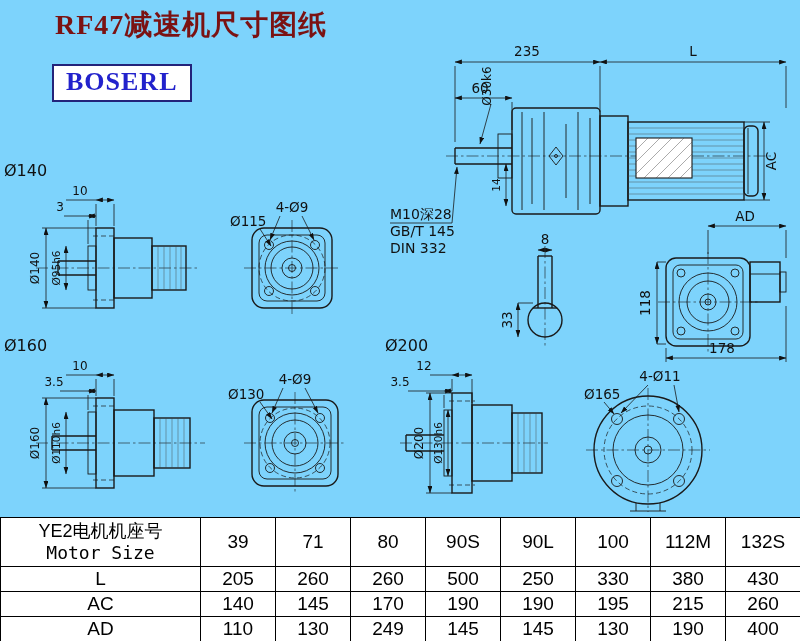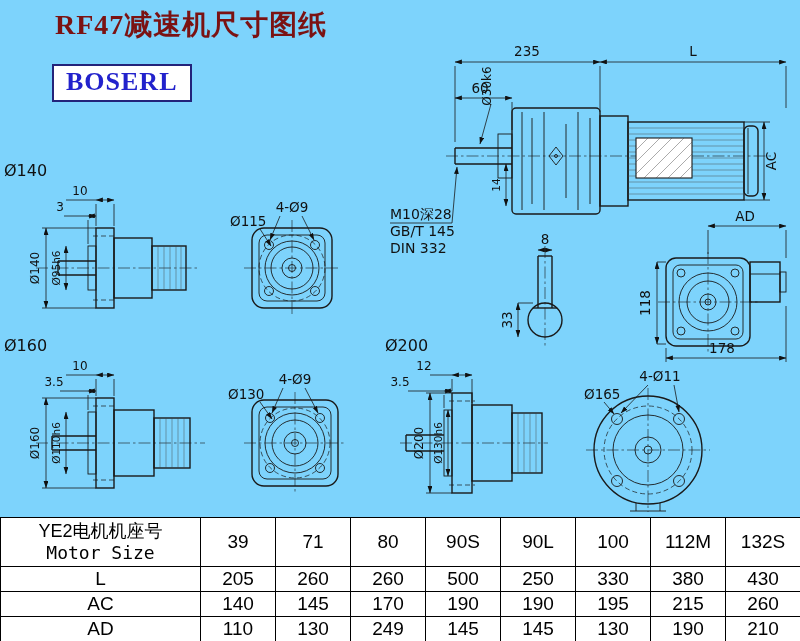--- a/index.html
+++ b/index.html
@@ -396,18 +396,18 @@
       </tr>
       <tr class="row">
         <td>AD</td>
         <td>110</td>
         <td>130</td>
         <td>249</td>
         <td>145</td>
         <td>145</td>
         <td>130</td>
         <td>190</td>
-        <td>210</td>
+        <td>400</td>
       </tr>
     </tbody>
   </table>
 
 </div>
 
 </body></html>

